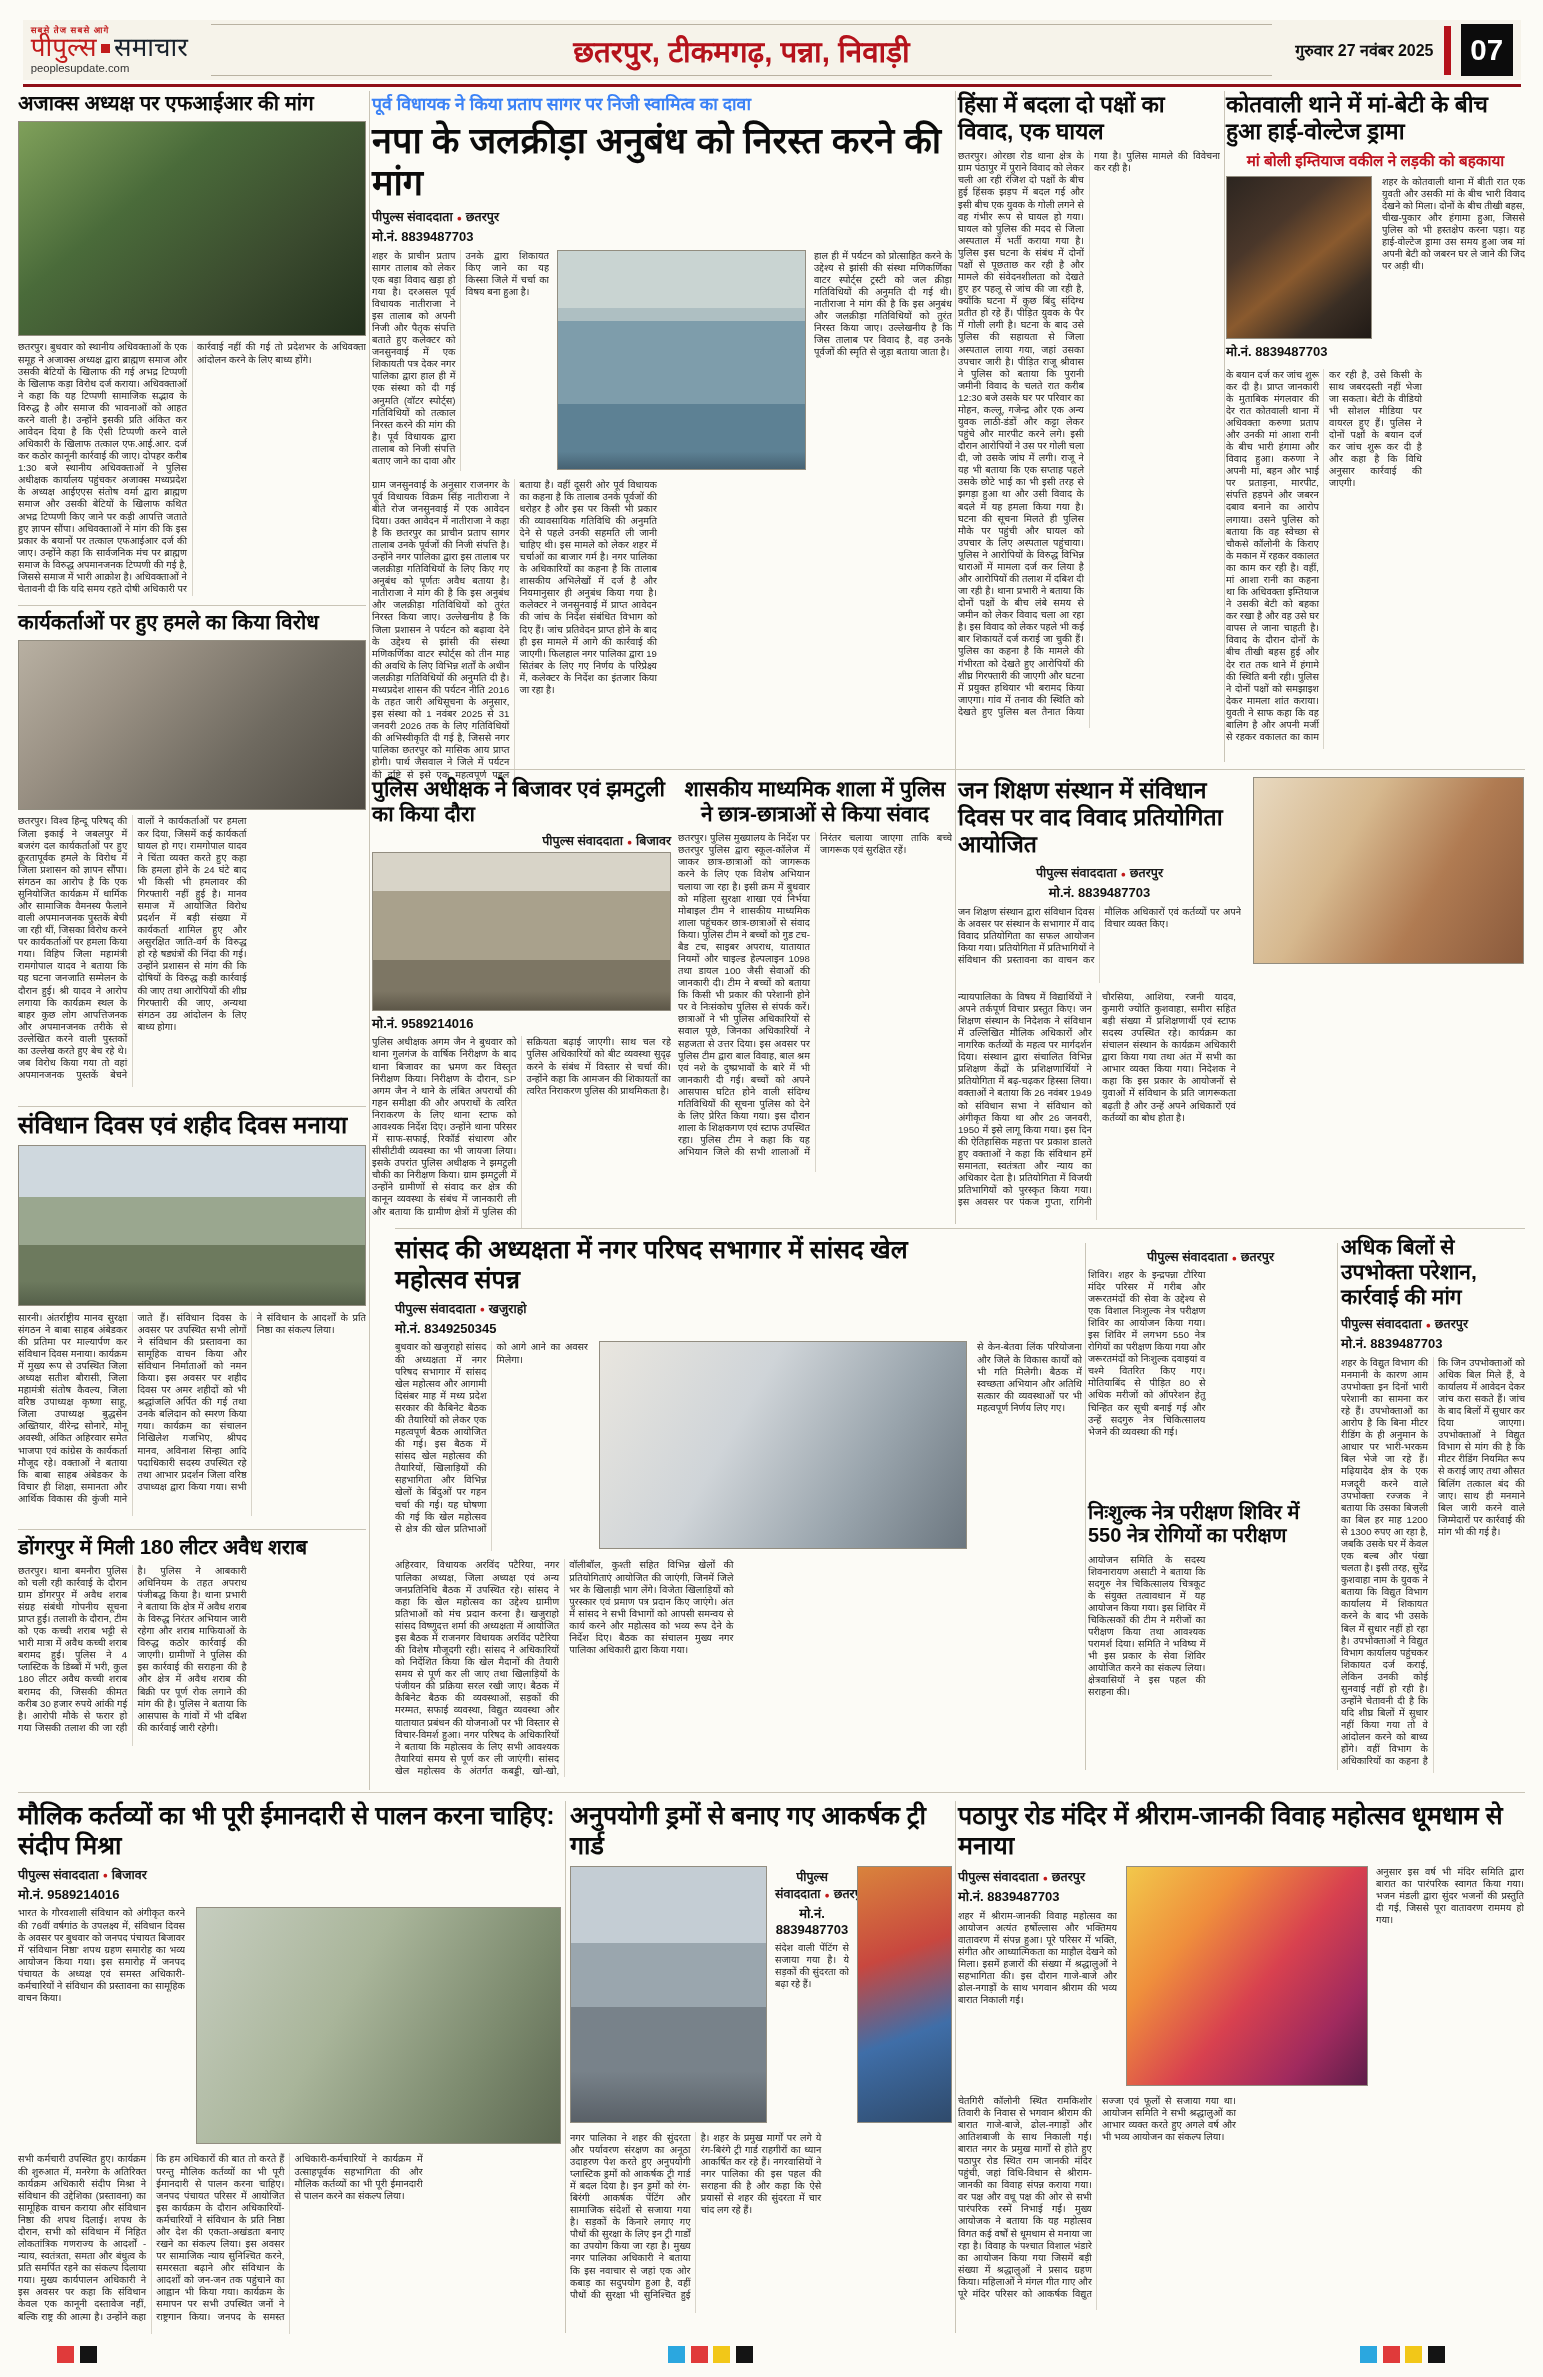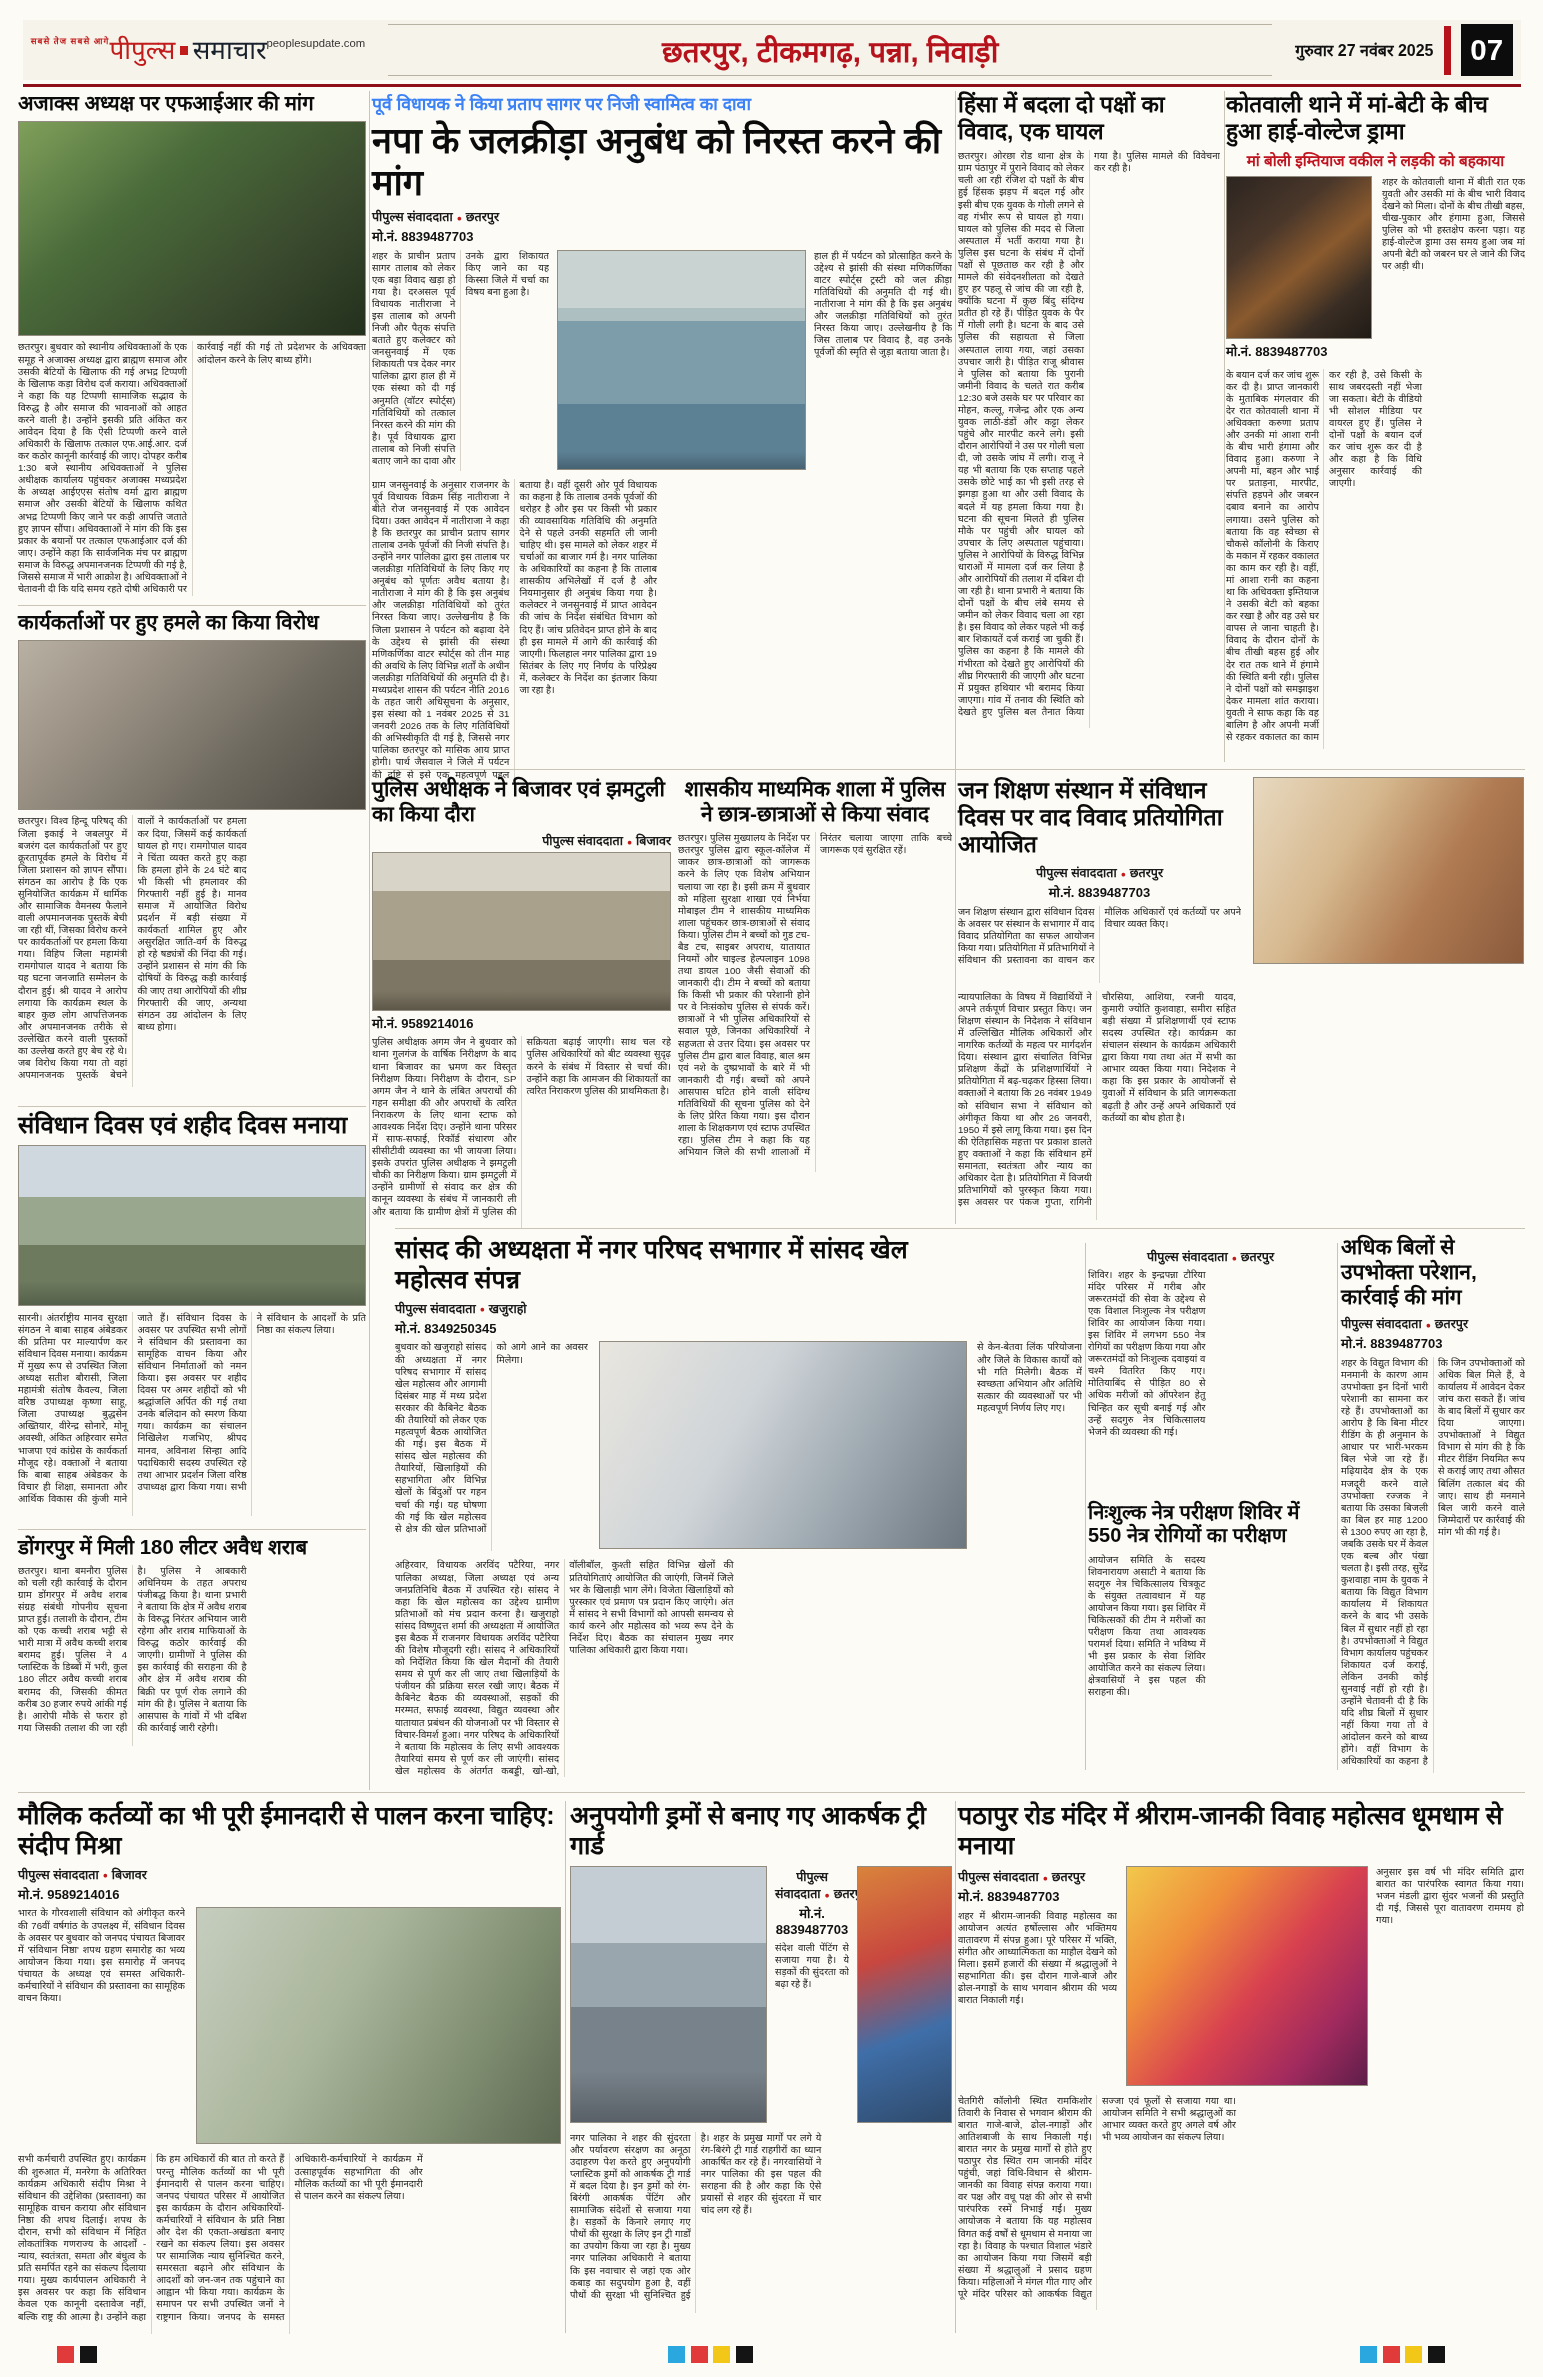--- a/index.html
+++ b/index.html
@@ -14,21 +14,21 @@
   .phone{font-size:13px;font-weight:700;margin:1.1px 0 4.5px;color:#111}
   .body{font-size:9.6px;line-height:1.26;text-align:justify;color:#1f1f1f;column-gap:10.2px;column-rule:0.6px solid #d8d4c9;column-fill:auto;overflow:hidden}
   .c1{column-count:1}.c2{column-count:2}.c3{column-count:3}.c4{column-count:4}
   .photo{border:0.6px solid #928d80;width:100%}
   .row{display:flex;justify-content:space-between;gap:8px}
   .vr{position:absolute;width:0.6px;background:#c9c4b6}
   .hr{position:absolute;height:0.6px;background:#c9c4b6}
   .subhead{color:#c01420;font-weight:700;text-align:center;font-size:15.3px;margin:1.1px 0 5.7px}
   
   #masthead{position:absolute;left:22.7px;top:20.4px;width:1498px;height:60px;display:flex;align-items:center;justify-content:space-between;background:#f6f3ea;padding:0 8px}
-  .logo-stack{display:flex;flex-direction:row;line-height:1.05}
+  .logo-stack{display:flex;flex-direction:column;line-height:1.05}
   .logo-tag{font-size:8.5px;color:#c11b1b;font-weight:700;letter-spacing:1.1px}
   .logo-row{font-size:26px;font-weight:400}
   .logo-row .p1{color:#c11b1b}
   .logo-row .mark{display:inline-block;width:8.5px;height:8.5px;background:#c11b1b;margin:0 4.5px 2.3px 4.5px;vertical-align:middle}
   .logo-row .p2{color:#17202b}
   .logo-site{font-size:11.3px;color:#333;font-weight:400;margin-top:1.7px}
   .edition{flex:1;text-align:center;color:#b5121b;font-size:29.5px;font-weight:700;border-top:1.1px solid #b9b2a2;border-bottom:1.1px solid #b9b2a2;padding:4.5px 0;margin:0 22.7px}
   .mh-right{display:flex;align-items:center;gap:10.2px}
   .mh-date{font-size:16px;font-weight:700;color:#101010}
   .mh-redbar{width:6.8px;height:49px;background:#b5121b}

